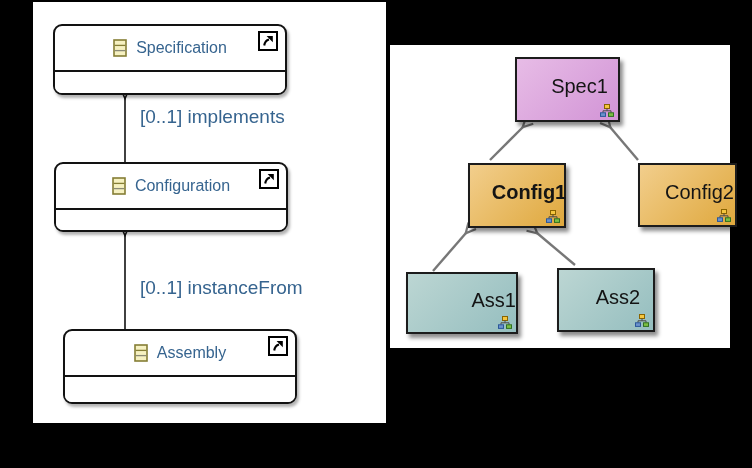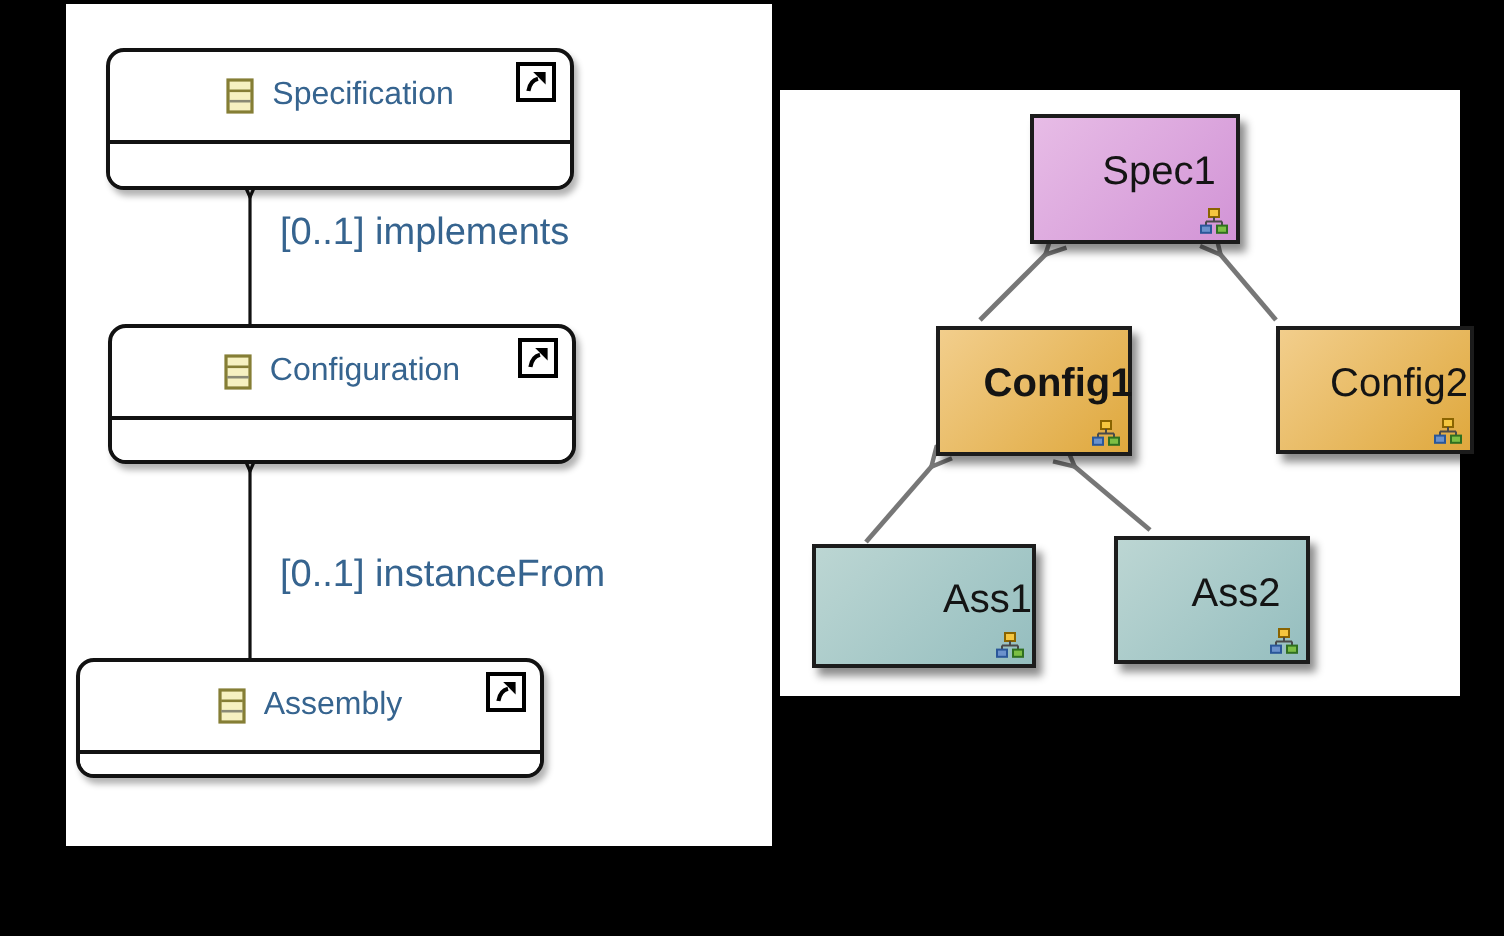--- a/index.html
+++ b/index.html
@@ -15,21 +15,21 @@
 
   
   .uml-class{
     position:absolute;background:#fff;
     border:2px solid #121212;border-radius:9px;
     box-shadow:2px 3px 3px rgba(0,0,0,0.30);
     display:flex;flex-direction:column;box-sizing:border-box;
   }
   .cls-specification{left:20px;top:22px;width:234px;height:71px;}
   .cls-configuration{left:21px;top:160px;width:234px;height:70px;}
-  .cls-assembly{left:5px;top:327px;width:234px;height:60px;}
+  .cls-assembly{left:30px;top:327px;width:234px;height:75px;}
   .uml-title{
     position:relative;flex:0 0 44px;
     display:flex;align-items:center;justify-content:center;gap:9px;
   }
   .uml-name{font-size:16px;color:#36648F;}
   .eclass-icon{width:14px;height:18px;flex:0 0 14px;}
   .nav-icon{
     position:absolute;top:5px;right:7px;width:16px;height:16px;
     border:2px solid #000;background:#fff;
     display:flex;align-items:center;justify-content:center;cursor:pointer;

